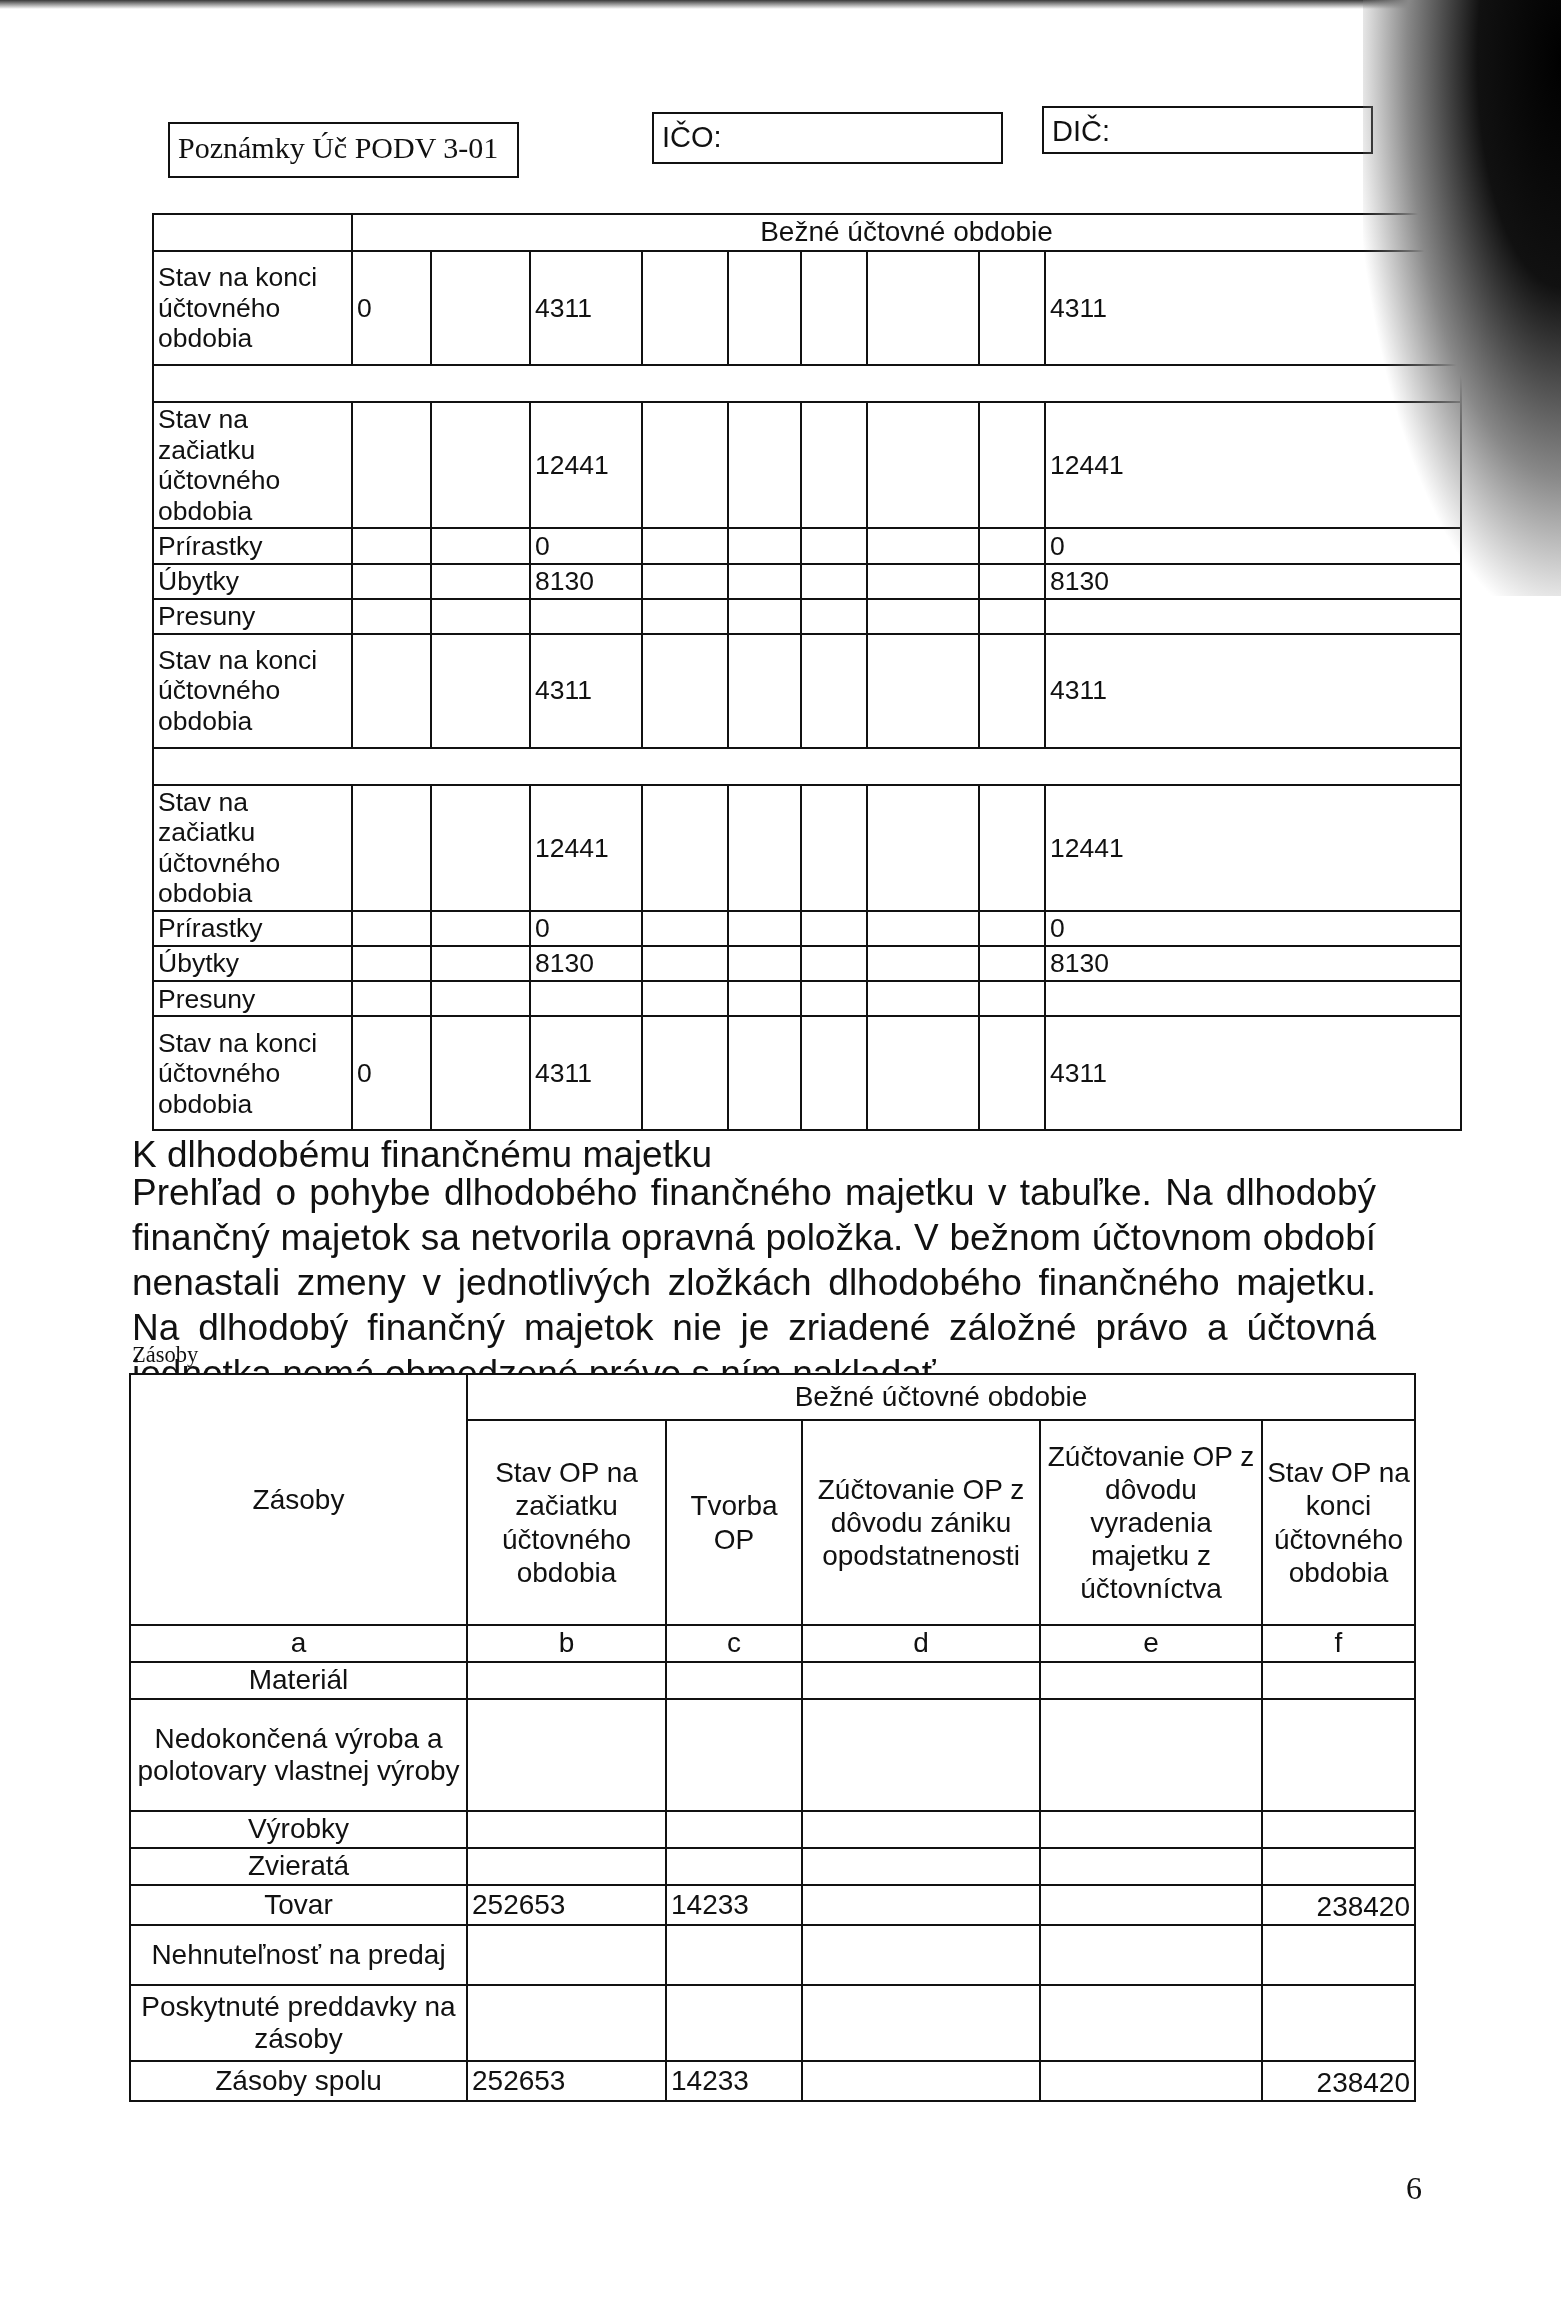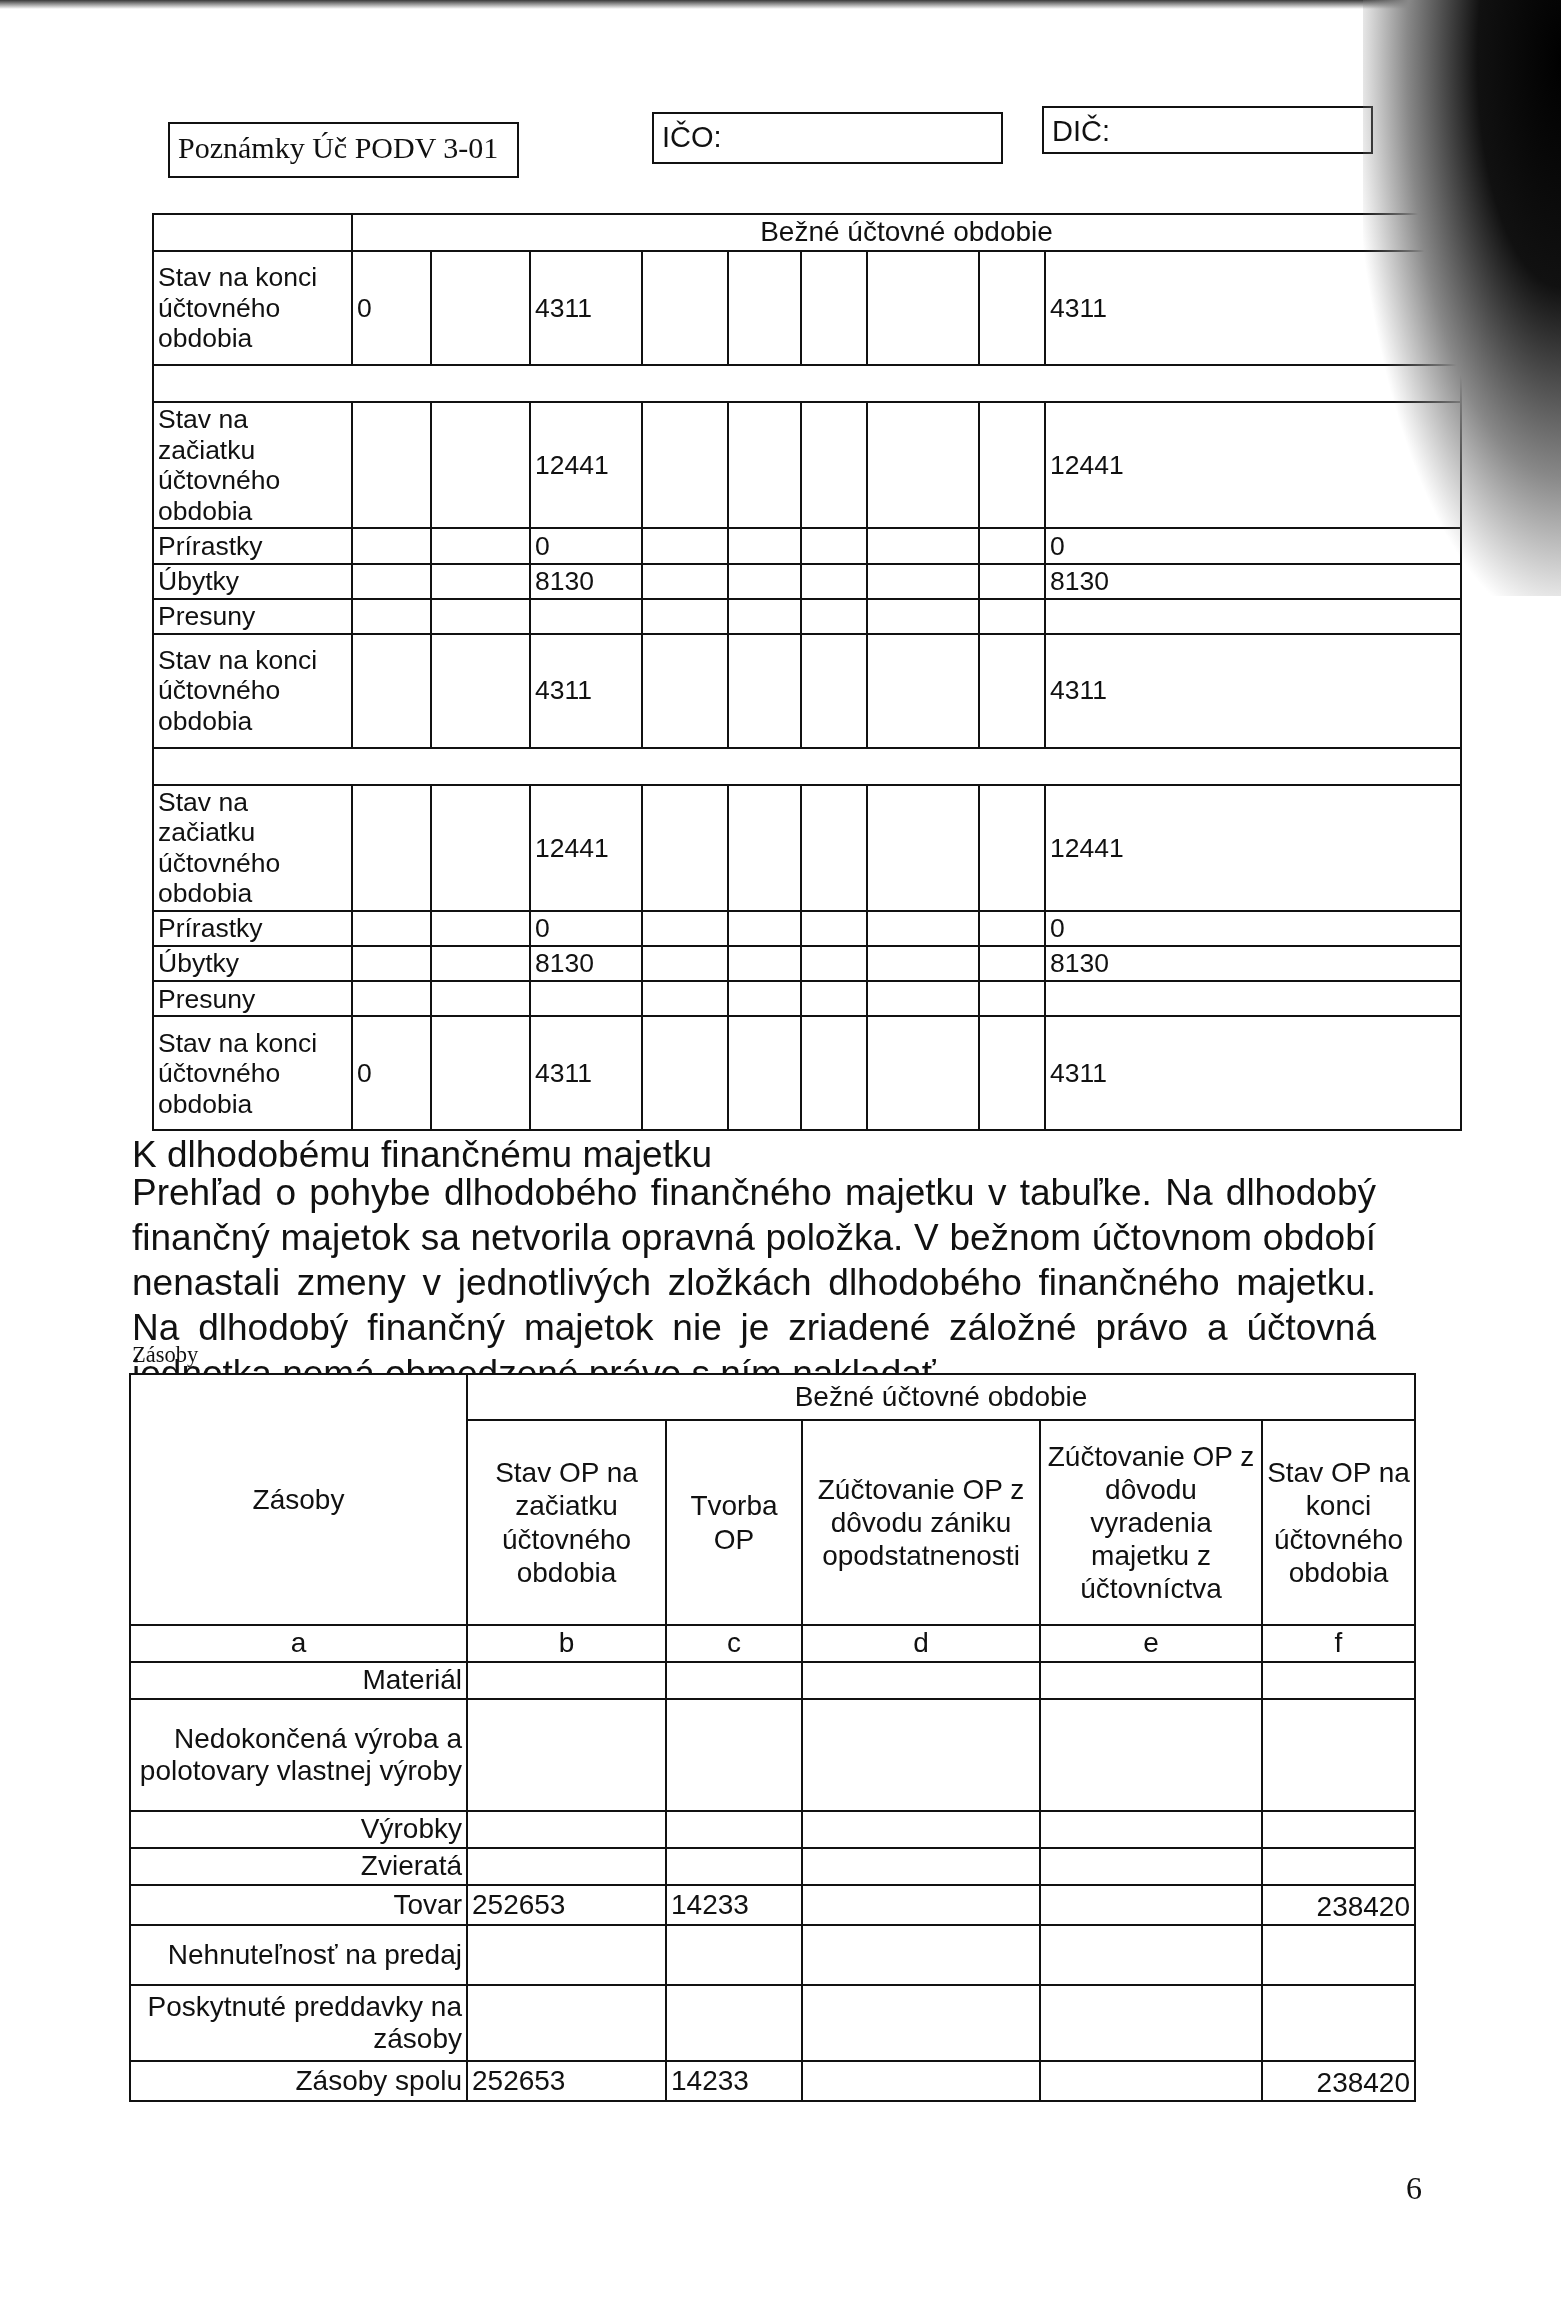--- a/index.html
+++ b/index.html
@@ -41,21 +41,21 @@
     .note-block { position: absolute; left: 132px; font-size: 37px; line-height: 1.22; }
     #note-heading { top: 1132px; }
     #note-text { top: 1170px; width: 1244px; text-align: justify; }
 
     #zasoby-caption { position: absolute; left: 132px; top: 1342px; font-family: "Liberation Serif", serif; font-size: 22.5px; }
 
     #inv-table { left: 129px; top: 1373px; width: 1287px; }
     #inv-table td { font-size: 28px; }
     #inv-table td.hdr { text-align: center; line-height: 1.18; }
     #inv-table td.letter { text-align: center; height: 37px; }
-    #inv-table td.lbl { text-align: right; width: 337px; }
+    #inv-table td.lbl { text-align: center; width: 337px; }
     #inv-table td.num { text-align: left; }
     #inv-table td.num-r { text-align: right; vertical-align: bottom; }
 
     #page-number { position: absolute; left: 1406px; top: 2170px; font-family: "Liberation Serif", serif; font-size: 32px; }
   </style>
 </head>
 <body>
 
 <div class="shadow-top"></div>
 

